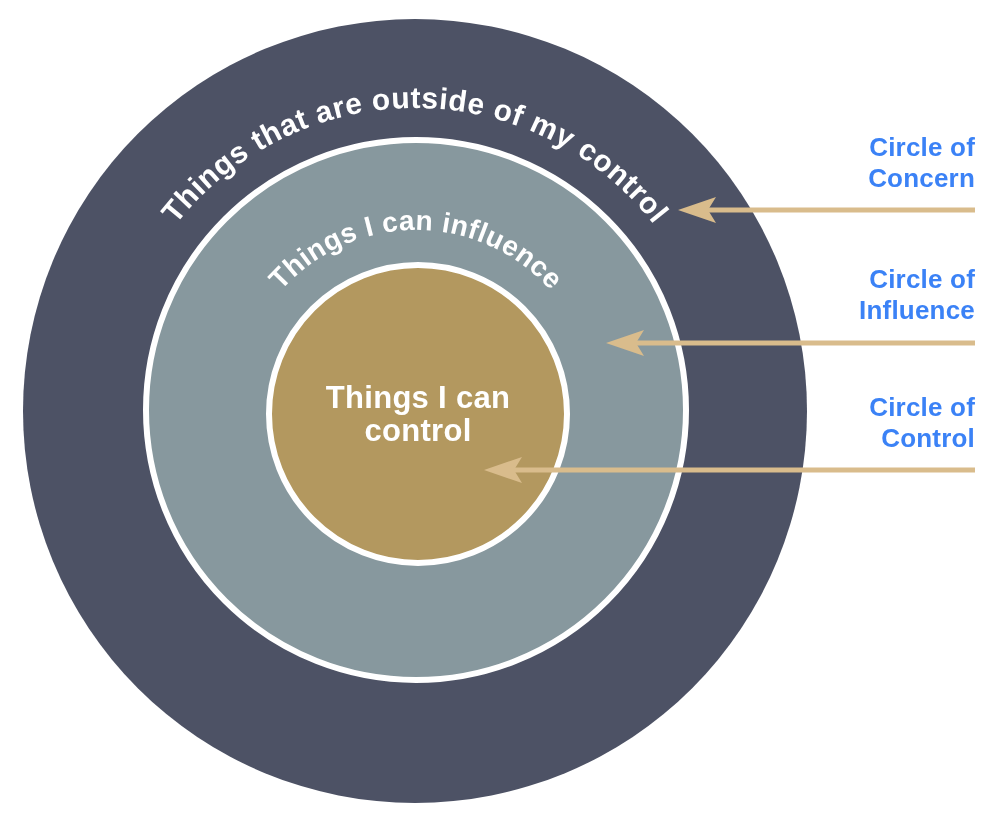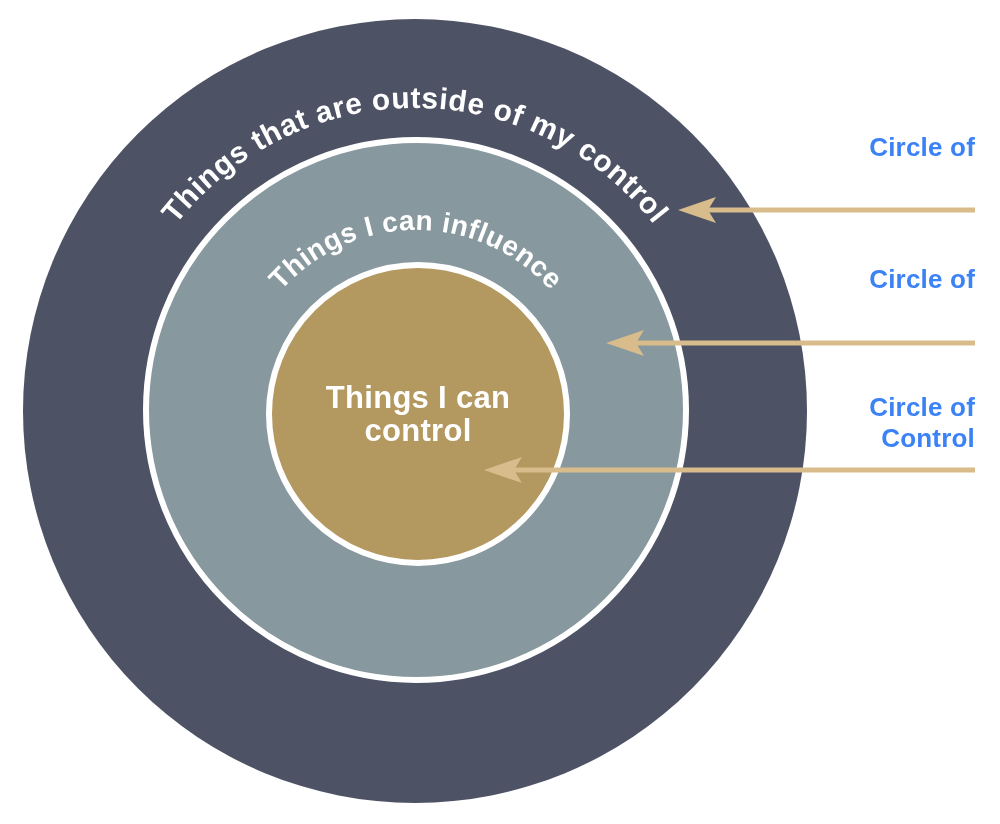--- a/index.html
+++ b/index.html
@@ -94,24 +94,26 @@
     </g>
 
     <g>
       <line x1="975" y1="470" x2="512" y2="470" stroke-width="5" stroke="#d9bc8c"></line>
       <polygon points="484,470 522,457 514,470 522,483" fill="#d9bc8c"></polygon>
     </g>
   </svg>
 
   <div class="legend-label legend-concern">
     <div>Circle of</div>
+    <div>Concern</div>
   </div>
 
   <div class="legend-label legend-influence">
     <div>Circle of</div>
+    <div>Influence</div>
   </div>
 
   <div class="legend-label legend-control">
     <div>Circle of</div>
     <div>Control</div>
   </div>
 
 </div>
 
 </body></html>

